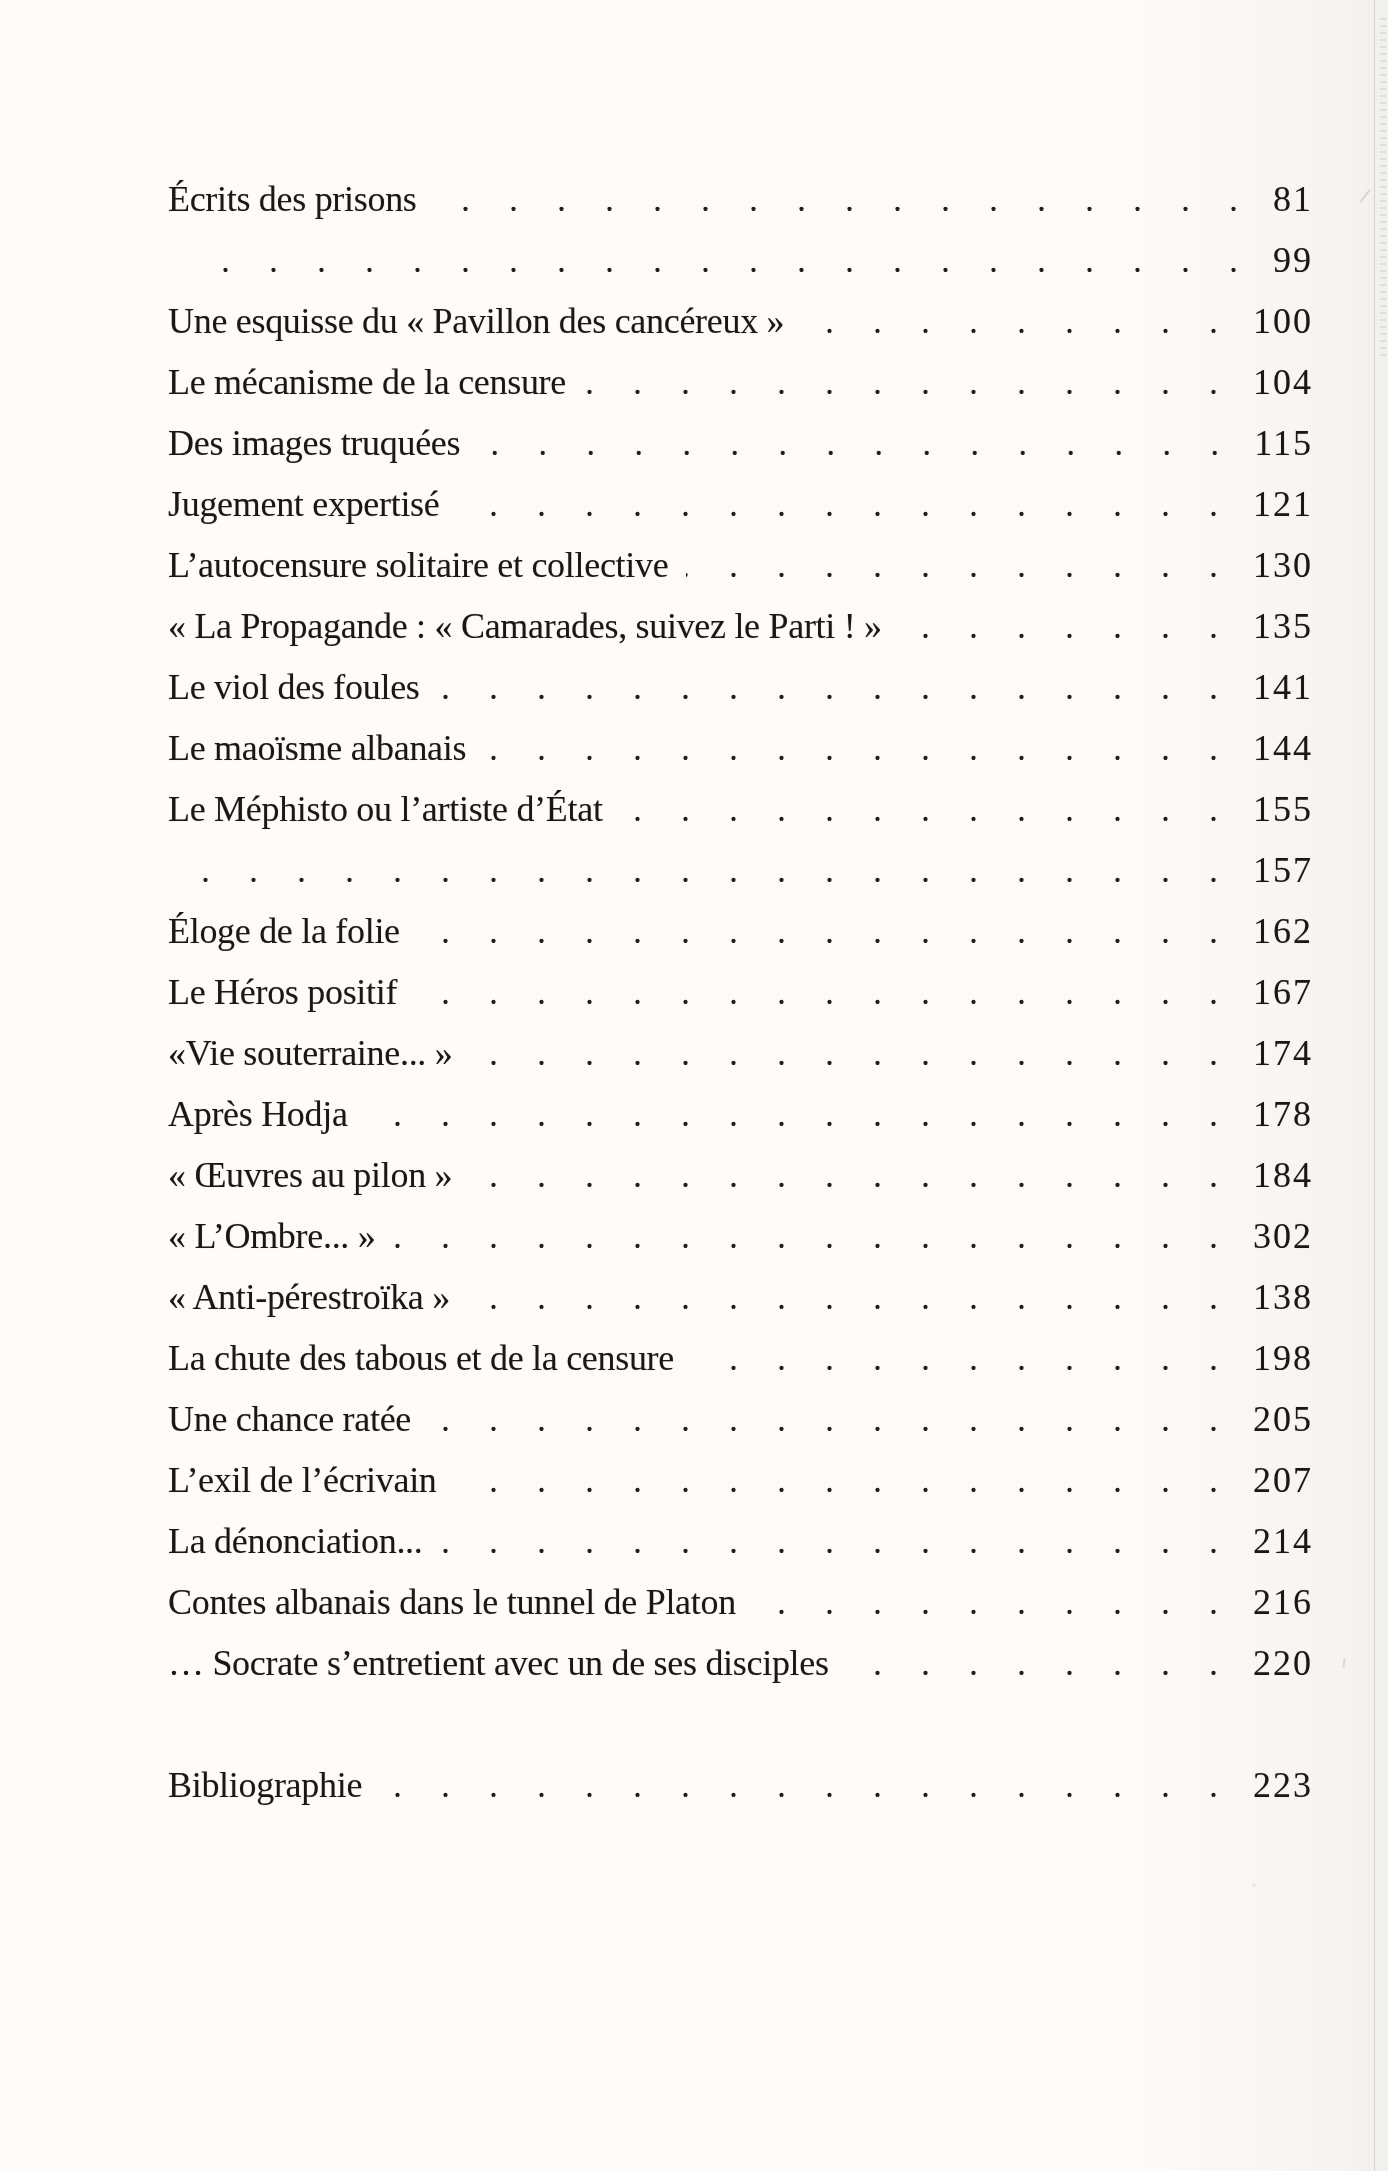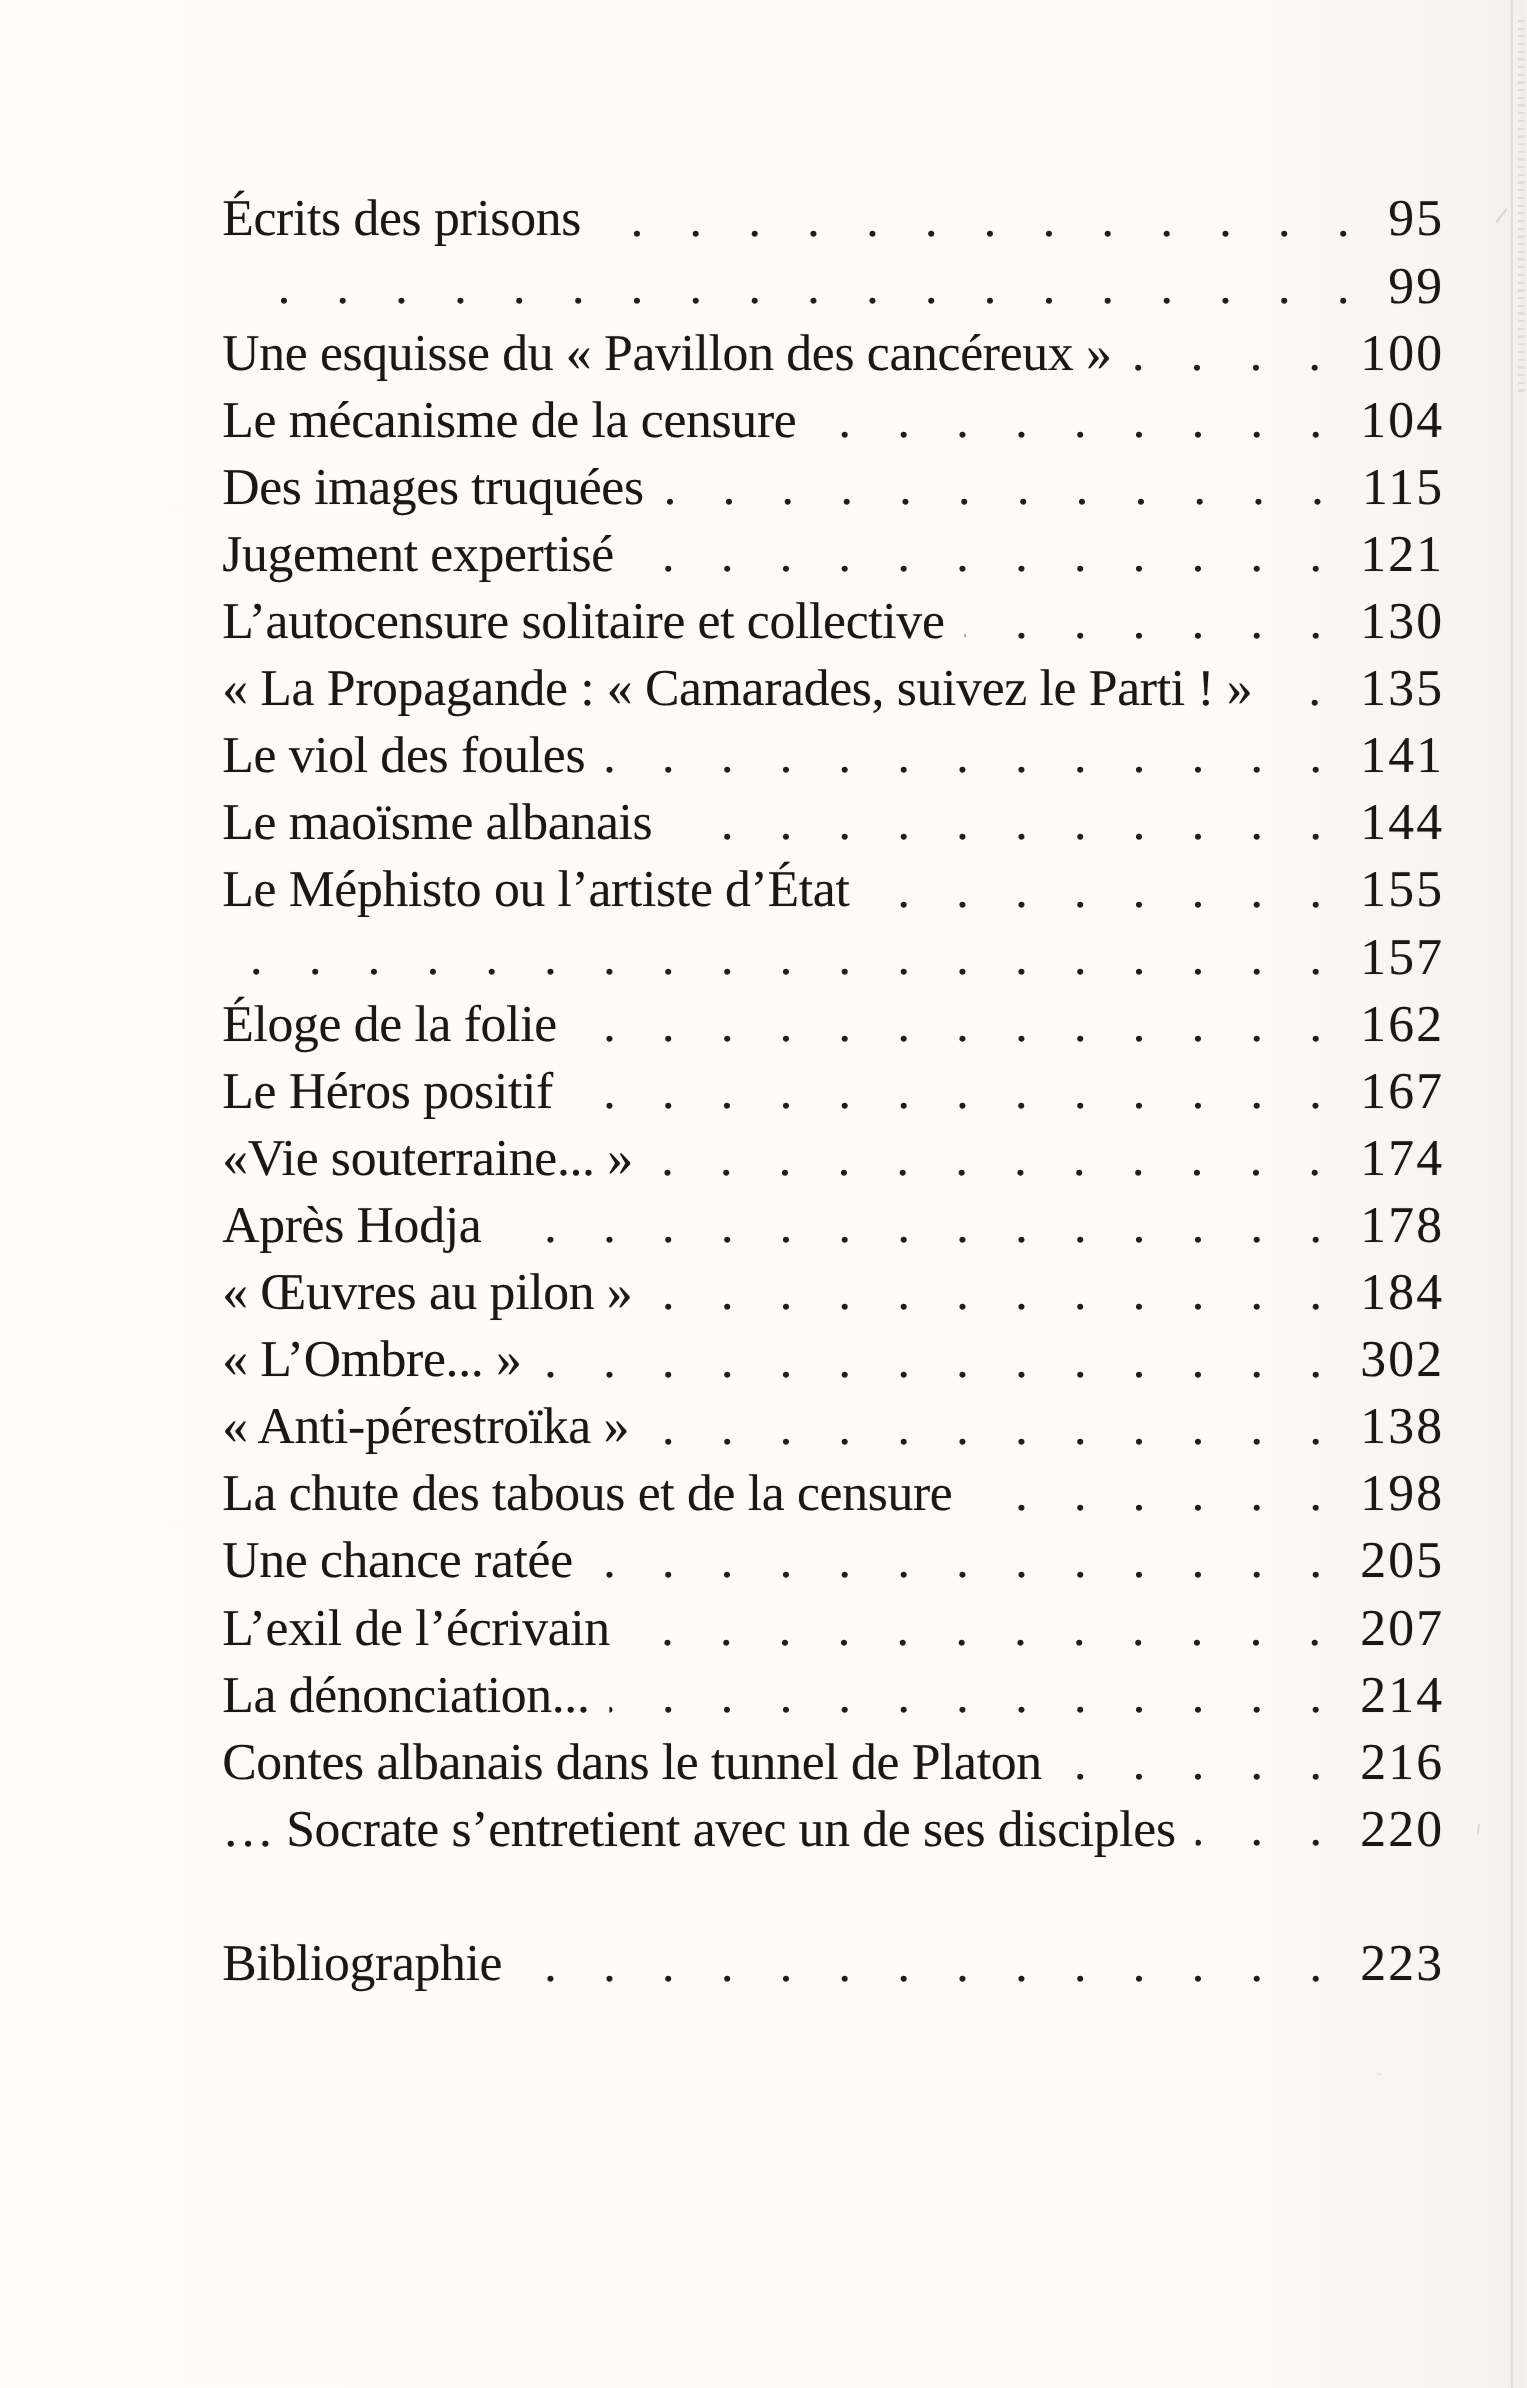--- a/index.html
+++ b/index.html
@@ -24,24 +24,23 @@
     position: absolute;
     top: 169px;
     left: 168px;
     right: 75px;
   }
   .row {
     display: flex;
     align-items: baseline;
     height: 61px;
     line-height: 61px;
-    font-size: 47px;
+    font-size: 36px;
     letter-spacing: -0.3px;
     white-space: nowrap;
-    margin-left: 34px;
   }
   .row.bibliography {
     margin-top: 61px;
   }
   .title {
     flex: 0 0 auto;
     text-shadow: 0 0 1px rgba(35, 28, 20, 0.25);
   }
   .leader {
     flex: 1 1 30px;
@@ -112,21 +111,21 @@
 </style>
 </head>
 <body>
 
 <div class="page">
 
   <main class="toc" id="toc">
   <div class="row">
     <span class="title">Écrits des prisons</span>
     <span class="leader" aria-hidden="true">. . . . . . . . . . . . . . . . . . . . . . . . . . . . . . . . . . . . . . . . . . . . . . . . </span>
-    <span class="pagenum">95</span>
+    <span class="pagenum">81</span>
   </div>
 
   <div class="row">
     <span class="leader" aria-hidden="true">. . . . . . . . . . . . . . . . . . . . . . . . . . . . . . . . . . . . . . . . . . . . . . . . </span>
     <span class="pagenum">99</span>
   </div>
 
   <div class="row">
     <span class="title">Une esquisse du « Pavillon des cancéreux »</span>
     <span class="leader" aria-hidden="true">. . . . . . . . . . . . . . . . . . . . . . . . . . . . . . . . . . . . . . . . . . . . . . . . </span>

